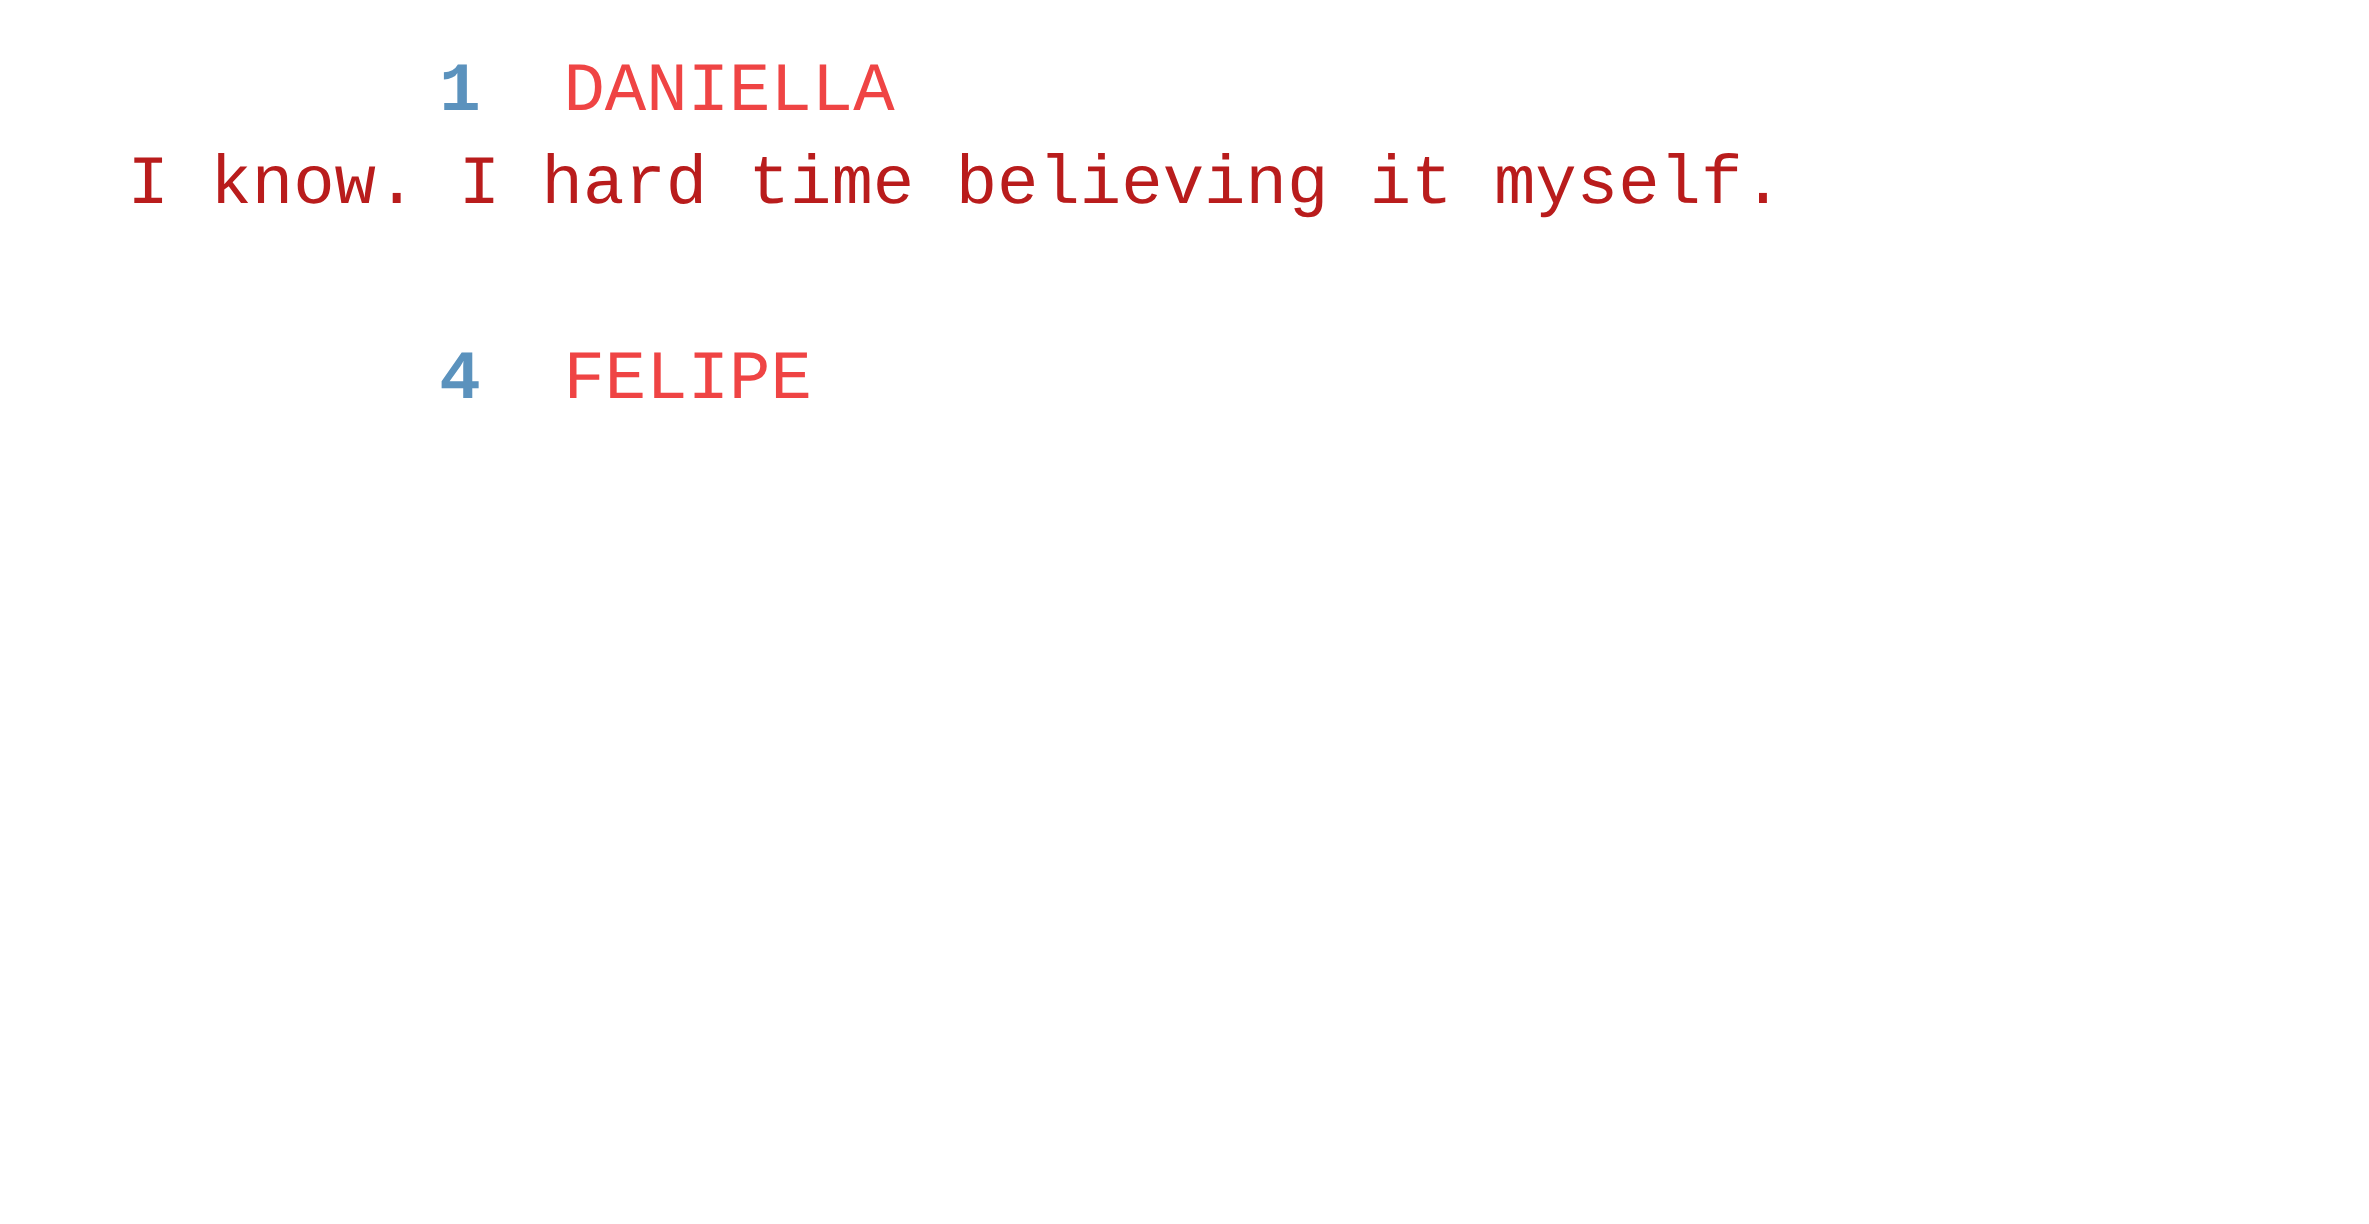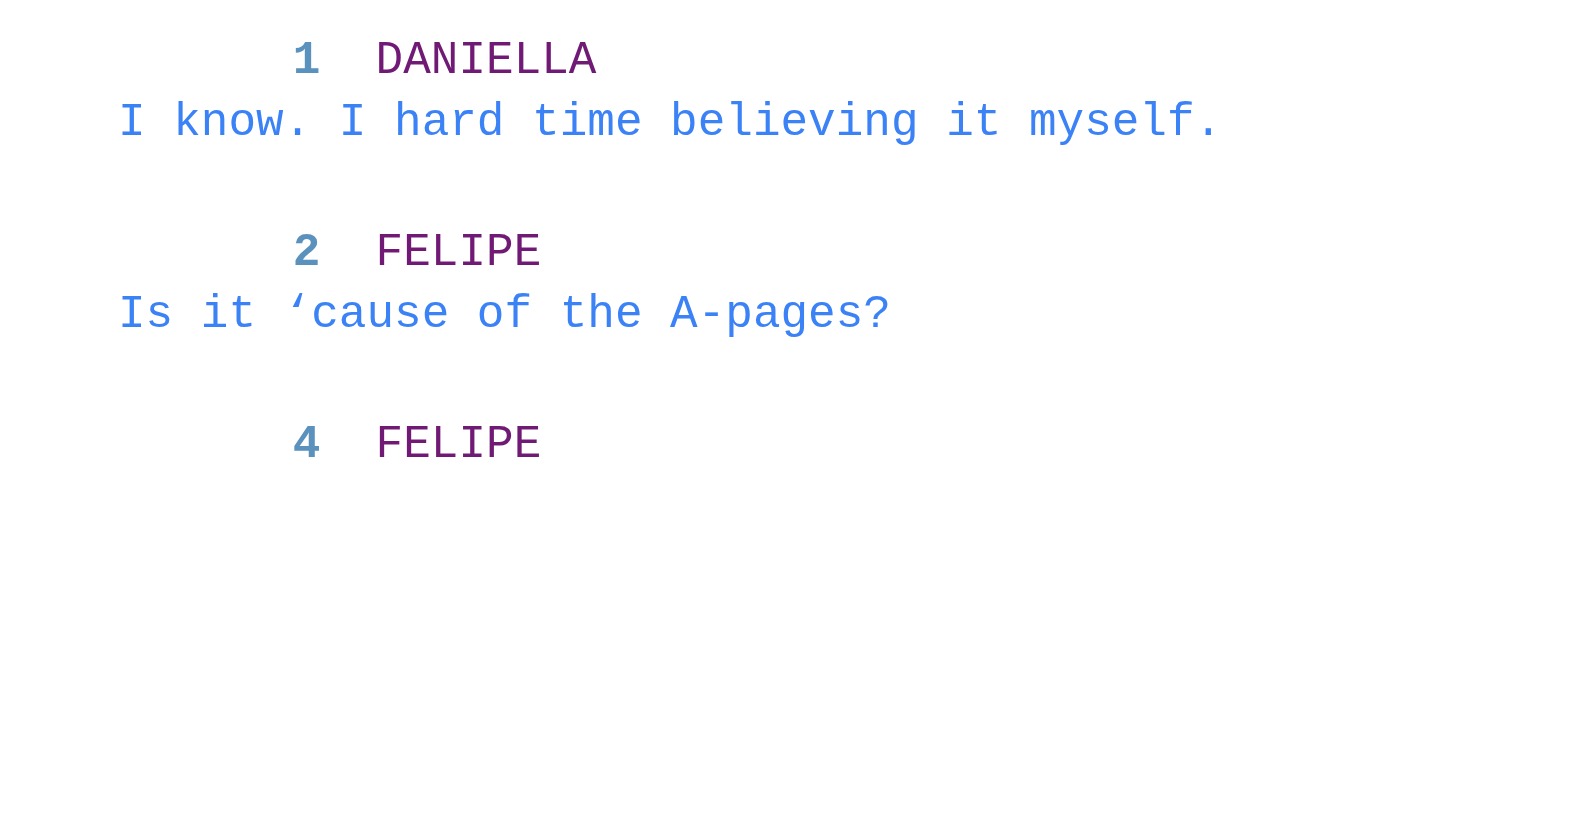--- a/index.html
+++ b/index.html
@@ -48,51 +48,47 @@
     display: inline-block;
     width: 4ch;
     text-align: right;
     color: #5b92bd;
     font-weight: bold;
   }
 
   .speaker-name {
     display: inline-block;
     padding-left: 2ch;
-    color: #701a75;
+    color: #ef4444;
     font-weight: normal;
   }
 
   .dialogue-text {
     display: block;
     margin: 0;
-    padding-left: 118px;
+    padding-left: 85px;
     padding-right: 20px;
     font-size: 46px;
     line-height: 62px;
-    color: #3b82f6;
+    color: #b91c1c;
     white-space: pre-wrap;
     word-break: normal;
     overflow-wrap: break-word;
     max-width: 1370px;
   }
 </style>
 </head>
 <body>
 
 <div id="transcript">
 
   <div class="dialogue-block">
     <div class="speaker-line"><span class="cue-number">1</span><span class="speaker-name">DANIELLA</span></div>
     <div class="dialogue-text">I know. I hard time believing it myself.</div>
   </div>
 
-  <div class="dialogue-block">
-    <div class="speaker-line"><span class="cue-number">2</span><span class="speaker-name">FELIPE</span></div>
-    <div class="dialogue-text">Is it ‘cause of the A-pages?</div>
-  </div>
 
 
   <div class="dialogue-block">
     <div class="speaker-line"><span class="cue-number">4</span><span class="speaker-name">FELIPE</span></div>
   </div>
 
 </div>
 
 </body></html>

